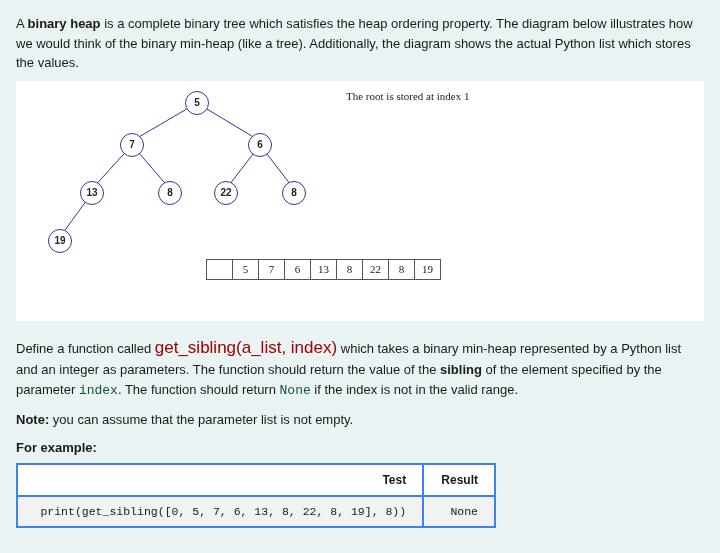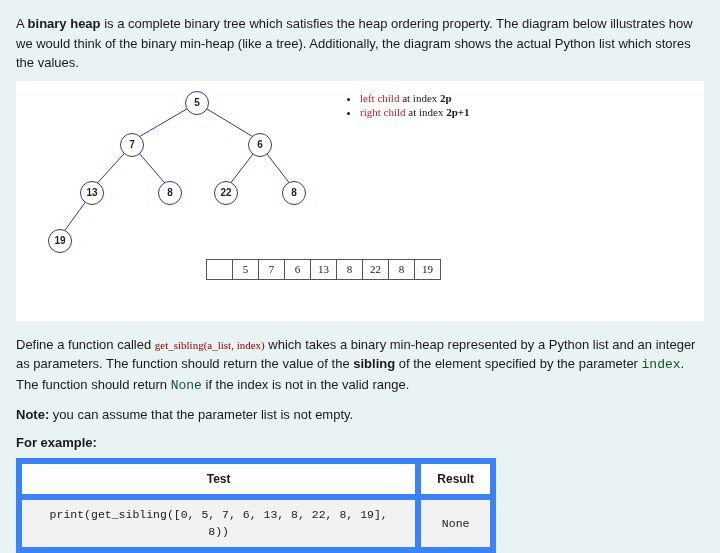--- a/index.html
+++ b/index.html
@@ -48,31 +48,31 @@
     vertical-align:middle; background:#fff;
   }
   .arraytbl td.blank { background:#fff; }
   .arrayidx {
     position:absolute; left:190px; top:200px; font-size:8px; color:#444;
     font-family: Georgia, serif;
   }
   .arrayidx span { display:inline-block; width:26.8px; text-align:center; }
   .bodytxt { margin: 10px 0; }
   code.inline {
-    font-family: Liberation Serif, serif; color:#a00000; font-size:11px;
+    font-family: Liberation Sans, sans-serif; color:#a00000; font-size:17px;
   }
   code.plain { font-family:"Courier New", monospace; font-size:13px; color:#14532d; }
   .note { margin-top: 8px; }
   .forex { font-weight:700; margin-top:8px; }
   table.examples {
     border-collapse: collapse; margin-top:6px; background:#fff;
     font-size:12px; width: 480px;
   }
   table.examples th, table.examples td {
-    border:6px solid #3b82f6; padding:6px 16px; text-align:center;
+    border:2px solid #3b82f6; padding:6px 16px; text-align:right;
     font-family: Arial, sans-serif;
   }
   table.examples th { font-weight:700; background:#fff; }
   table.examples td.code { font-family:"Courier New", monospace; font-size:11.5px; }
   table.examples tr:nth-child(odd) td { background:#f2f2f2; }
   table.examples tr:nth-child(even) td { background:#fff; }
 </style>
 </head>
 <body>
 
@@ -97,28 +97,21 @@
         <div class="tnode" style="left: 218px; top: 42px;">6</div>
         <div class="tnode" style="left: 50px; top: 90px;">13</div>
         <div class="tnode" style="left: 128px; top: 90px;">8</div>
         <div class="tnode" style="left: 184px; top: 90px;">22</div>
         <div class="tnode" style="left: 252px; top: 90px;">8</div>
         <div class="tnode" style="left: 18px; top: 138px;">19</div>
       </div>
   </div>
 
   <div class="legend">
-    <ul>
-      <li>
-        <span class="lc">left child</span><span> at index </span><strong>2p</strong>
-      </li>
-      <li>
-        <span class="rc">right child</span><span> at index </span><strong>2p+1</strong>
-      </li>
-    </ul>
+    <div>The root is stored at index 1</div>
   </div>
 
   <table class="arraytbl">
     <tbody>
         <tr id="array-row">
           <td class="blank"></td>
           <td>5</td>
           <td>7</td>
           <td>6</td>
           <td>13</td>

